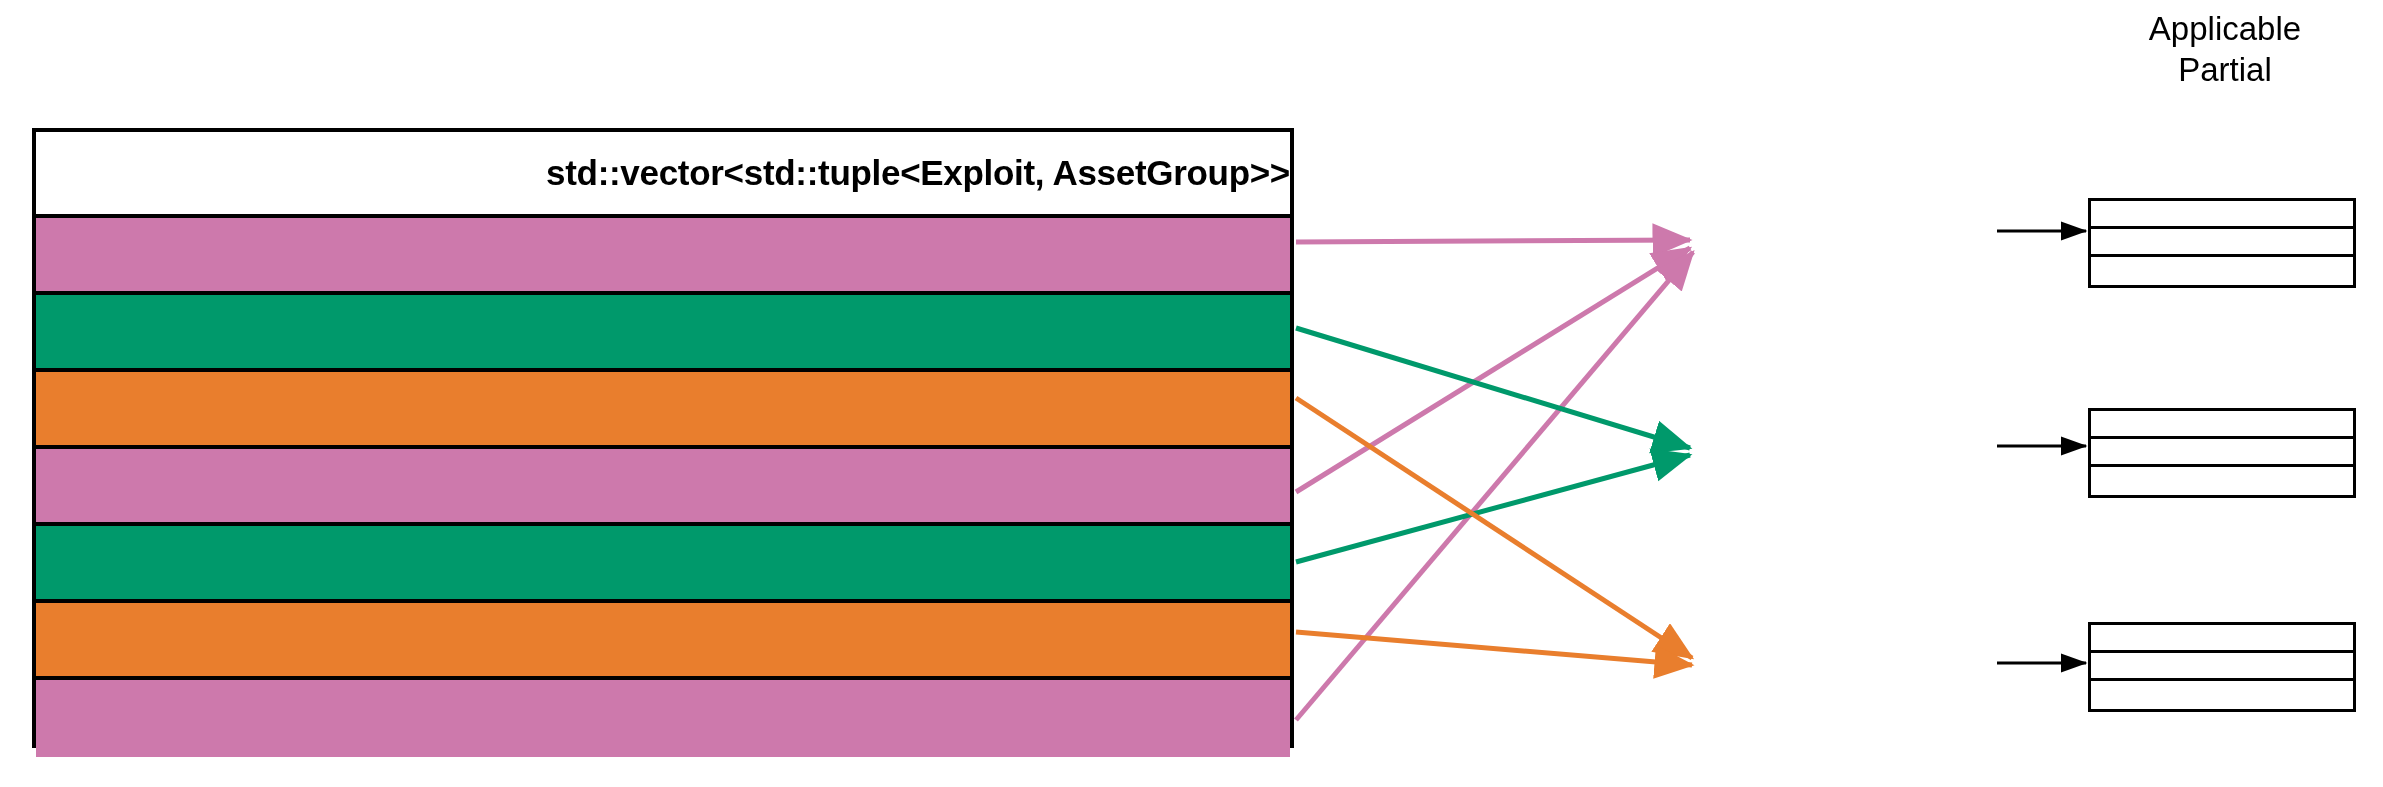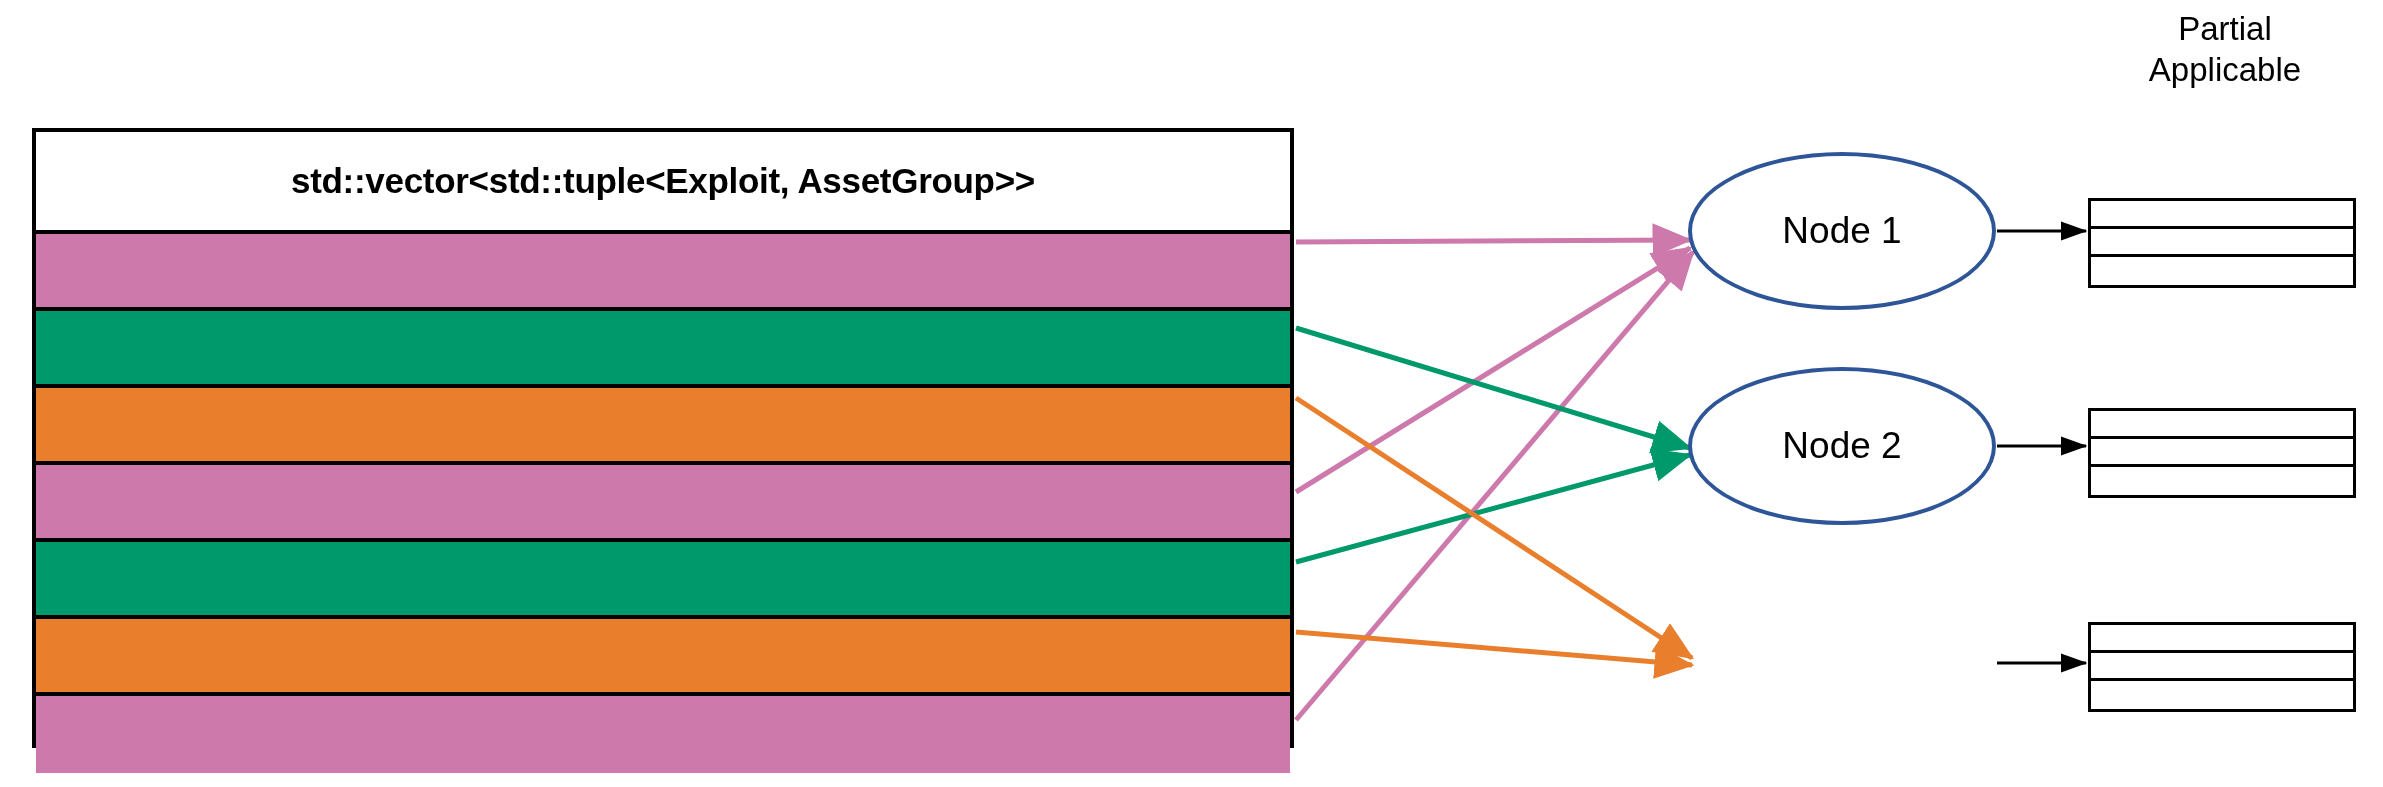--- a/index.html
+++ b/index.html
@@ -22,27 +22,27 @@
   #vector-table {
     position: absolute;
     left: 32px;
     top: 128px;
     width: 1262px;
     height: 620px;
     border: 4px solid #000000;
     box-sizing: border-box;
   }
   .vt-header {
-    height: 102px;
+    height: 86px;
     background: #ffffff;
     border-bottom: 4px solid #000000;
     box-sizing: border-box;
     display: flex;
     align-items: center;
-    justify-content: center;
+    justify-content: flex-end;
   }
   .vt-header-text {
     font-family: "Liberation Sans", sans-serif;
     font-weight: bold;
     font-size: 35px;
     color: #000000;
     white-space: nowrap;
     letter-spacing: -0.3px;
   }
   .vt-row {
@@ -166,30 +166,24 @@
     <line x1="1296" y1="562" x2="1690" y2="455" stroke="#00996B" stroke-width="5" marker-end="url(#ah-green)"></line>
 
     <line x1="1296" y1="398" x2="1692" y2="658" stroke="#E97E2D" stroke-width="5" marker-end="url(#ah-orange)"></line>
     <line x1="1296" y1="632" x2="1692" y2="665" stroke="#E97E2D" stroke-width="5" marker-end="url(#ah-orange)"></line>
 
     <line x1="1997" y1="231" x2="2086" y2="231" stroke="#000000" stroke-width="3" marker-end="url(#ah-black)"></line>
     <line x1="1997" y1="446" x2="2086" y2="446" stroke="#000000" stroke-width="3" marker-end="url(#ah-black)"></line>
     <line x1="1997" y1="663" x2="2086" y2="663" stroke="#000000" stroke-width="3" marker-end="url(#ah-black)"></line>
   </svg>
 
-  <div class="node" id="node-1">
-    <span class="node-label">Node 1</span>
-  </div>
-  <div class="node" id="node-2">
-    <span class="node-label">Node 2</span>
-  </div>
 
   <div id="pav-title">
+    <div>Applicable</div>
     <div>Partial</div>
-    <div>Applicable</div>
   </div>
 
   <div class="pav-box" id="pav-box-1">
     <div class="pav-cell"></div>
     <div class="pav-cell"></div>
     <div class="pav-cell last"></div>
   </div>
   <div class="pav-box" id="pav-box-2">
     <div class="pav-cell"></div>
     <div class="pav-cell"></div>

